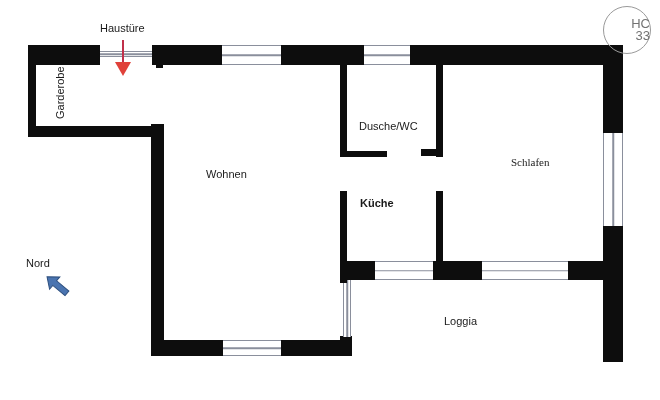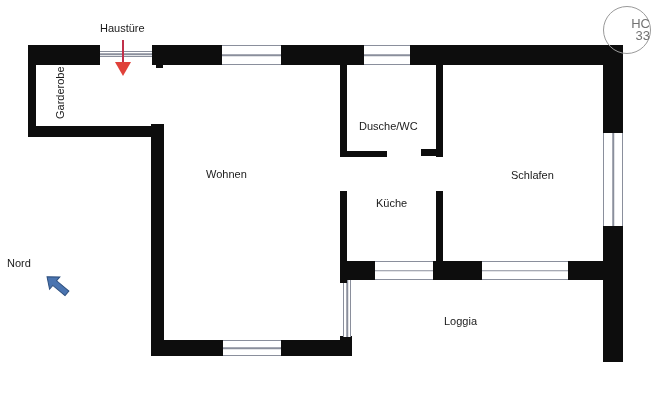--- a/index.html
+++ b/index.html
@@ -74,22 +74,22 @@
   <svg style="position:absolute;left:42px;top:272px;" width="30" height="26" viewBox="0 0 30 26">
     <g transform="rotate(-140 15 13)">
       <polygon points="2,10 18,10 18,5 28,13 18,21 18,16 2,16" fill="#4a74b0" stroke="#2f507f" stroke-width="1"></polygon>
     </g>
   </svg>
 
   <div class="label" style="left:100px;top:22px;">Haustüre</div>
   <div class="label-vert" style="left:54px;top:119px;">Garderobe</div>
   <div class="label" style="left:206px;top:168px;">Wohnen</div>
   <div class="label" style="left:359px;top:104px;margin-top:16px;">Dusche/WC</div>
-  <div class="label" style="left:376px;top:197px;">Küche</div>
-  <div class="label" style="left:511px;top:169px;">Schlafen</div>
+  <div class="label" style="left:360px;top:197px;font-weight:bold;">Küche</div>
+  <div class="label" style="left:511px;top:156px;font-family:Liberation Serif, serif;">Schlafen</div>
   <div class="label" style="left:444px;top:315px;">Loggia</div>
-  <div class="label" style="left:7px;top:257px;">Nord</div>
+  <div class="label" style="left:26px;top:257px;">Nord</div>
 
   <div class="logo">
     <div>HC</div>
     <div>33</div>
   </div>
 </div>
 
 </body></html>

